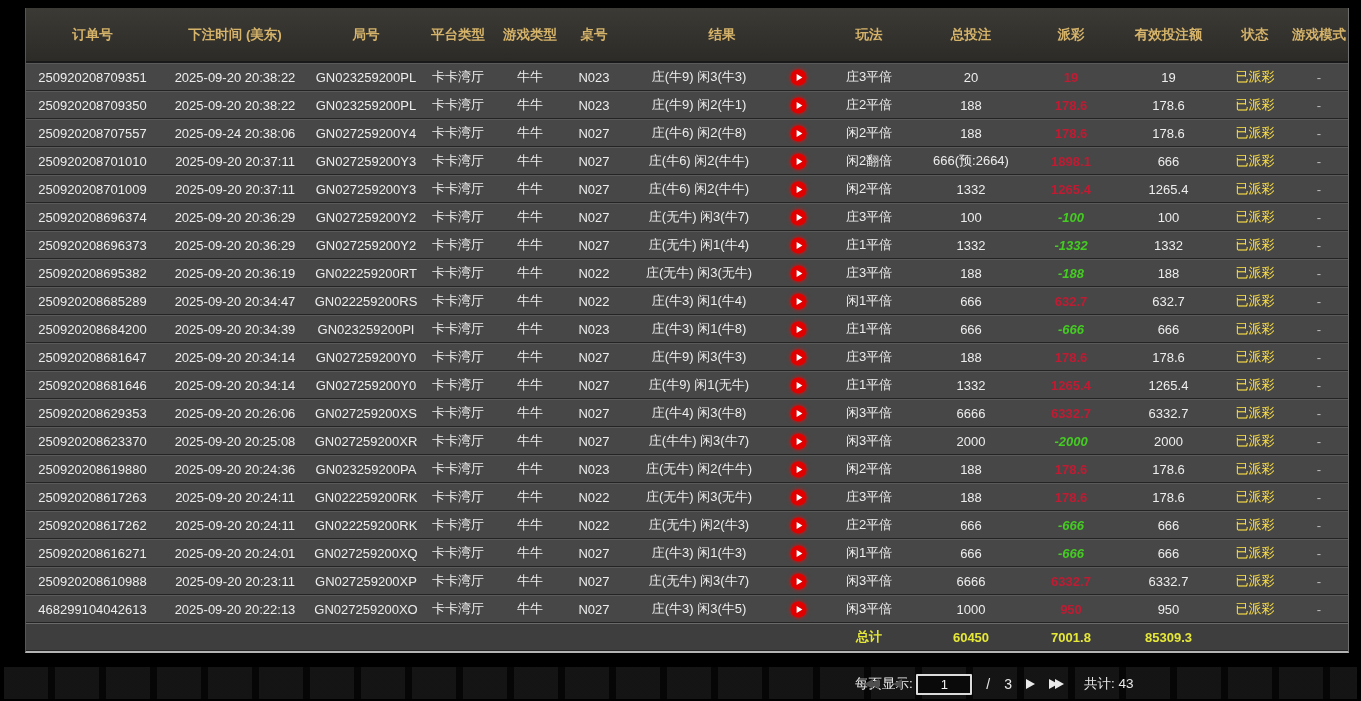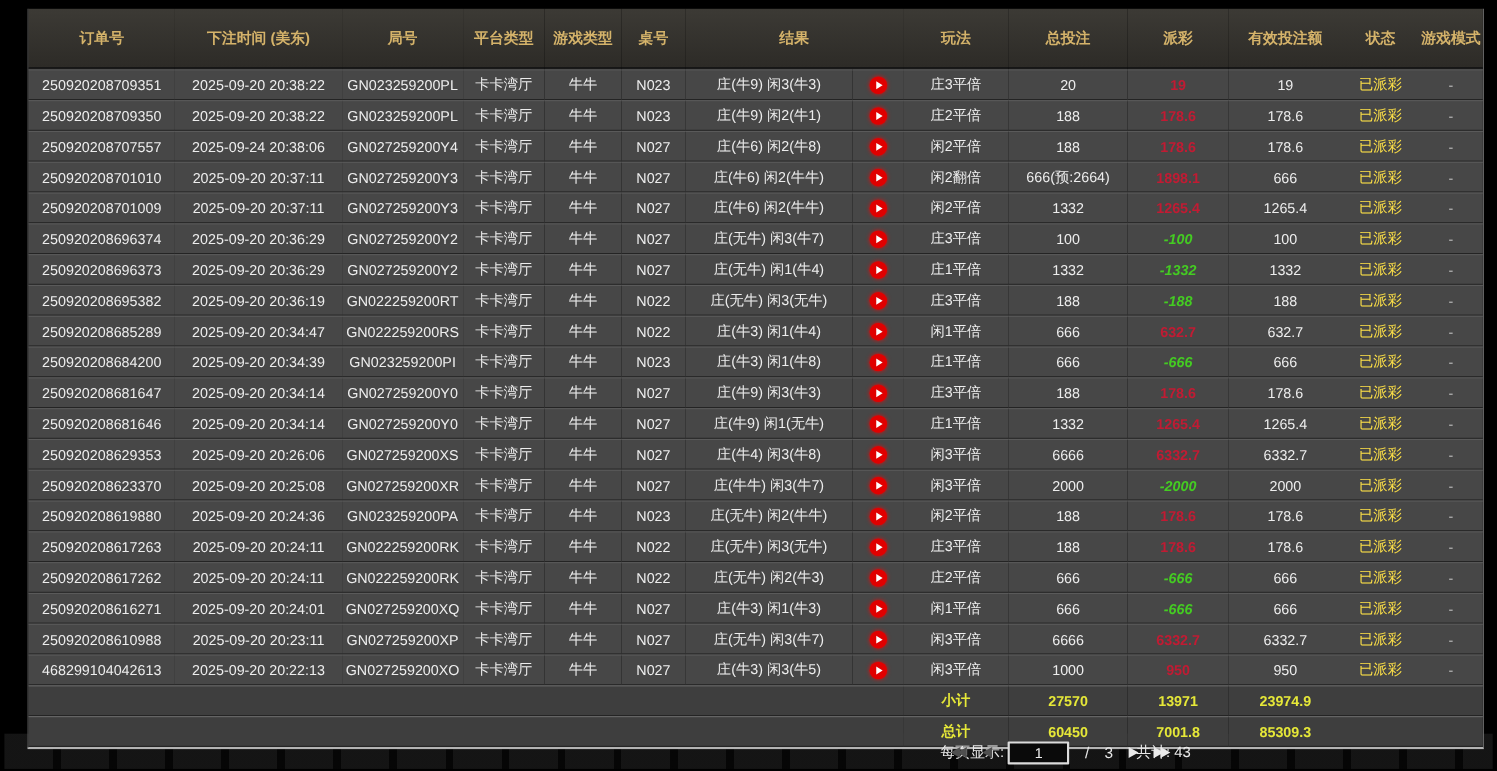--- a/index.html
+++ b/index.html
@@ -44,21 +44,21 @@
     border-top:1px solid #6a6a6a;border-bottom:1px solid #242424;
   }
   .play-btn{display:inline-flex;vertical-align:middle;cursor:pointer;
     filter:drop-shadow(0 0 2px rgba(255,0,0,.8));}
   
   .pagination{
     position:absolute;left:0;top:669px;width:1078px;height:30px;color:#e9e9e9;font-size:13.5px;
   }
   .pagination .txt{position:absolute;top:6px;white-space:nowrap;}
   .per-page{left:855px;}
-  .total-count{left:1033px;}
+  .total-count{left:1084px;}
   .pager{
     position:absolute;right:14px;top:2px;height:26px;
     display:flex;align-items:center;gap:14px;
   }
   .arr{display:inline-block;width:0;height:0;border-top:5.5px solid transparent;border-bottom:5.5px solid transparent;}
   .arr.r{border-left:9px solid currentColor;}
   .arr.l{border-right:9px solid currentColor;}
   .dbl{display:inline-flex;}
   .dbl .arr + .arr{margin-left:-3px;}
   .pg-btn{display:inline-flex;align-items:center;cursor:pointer;color:#eaeaea;}
@@ -567,29 +567,20 @@
       </td>
       <td>闲3平倍</td>
       <td>1000</td>
       <td class="payout pos">950</td>
       <td>950</td>
       <td class="status">已派彩</td>
       <td class="mode">-</td>
     </tr>
         </tbody>
       <tbody>
-        <tr class="summary-row">
-          <td colspan="8"></td>
-          <td>小计</td>
-          <td>27570</td>
-          <td>13971</td>
-          <td>23974.9</td>
-          <td></td>
-          <td></td>
-        </tr>
         <tr class="summary-row">
           <td colspan="8"></td>
           <td>总计</td>
           <td>60450</td>
           <td>7001.8</td>
           <td>85309.3</td>
           <td></td>
           <td></td>
         </tr>
       </tbody>

